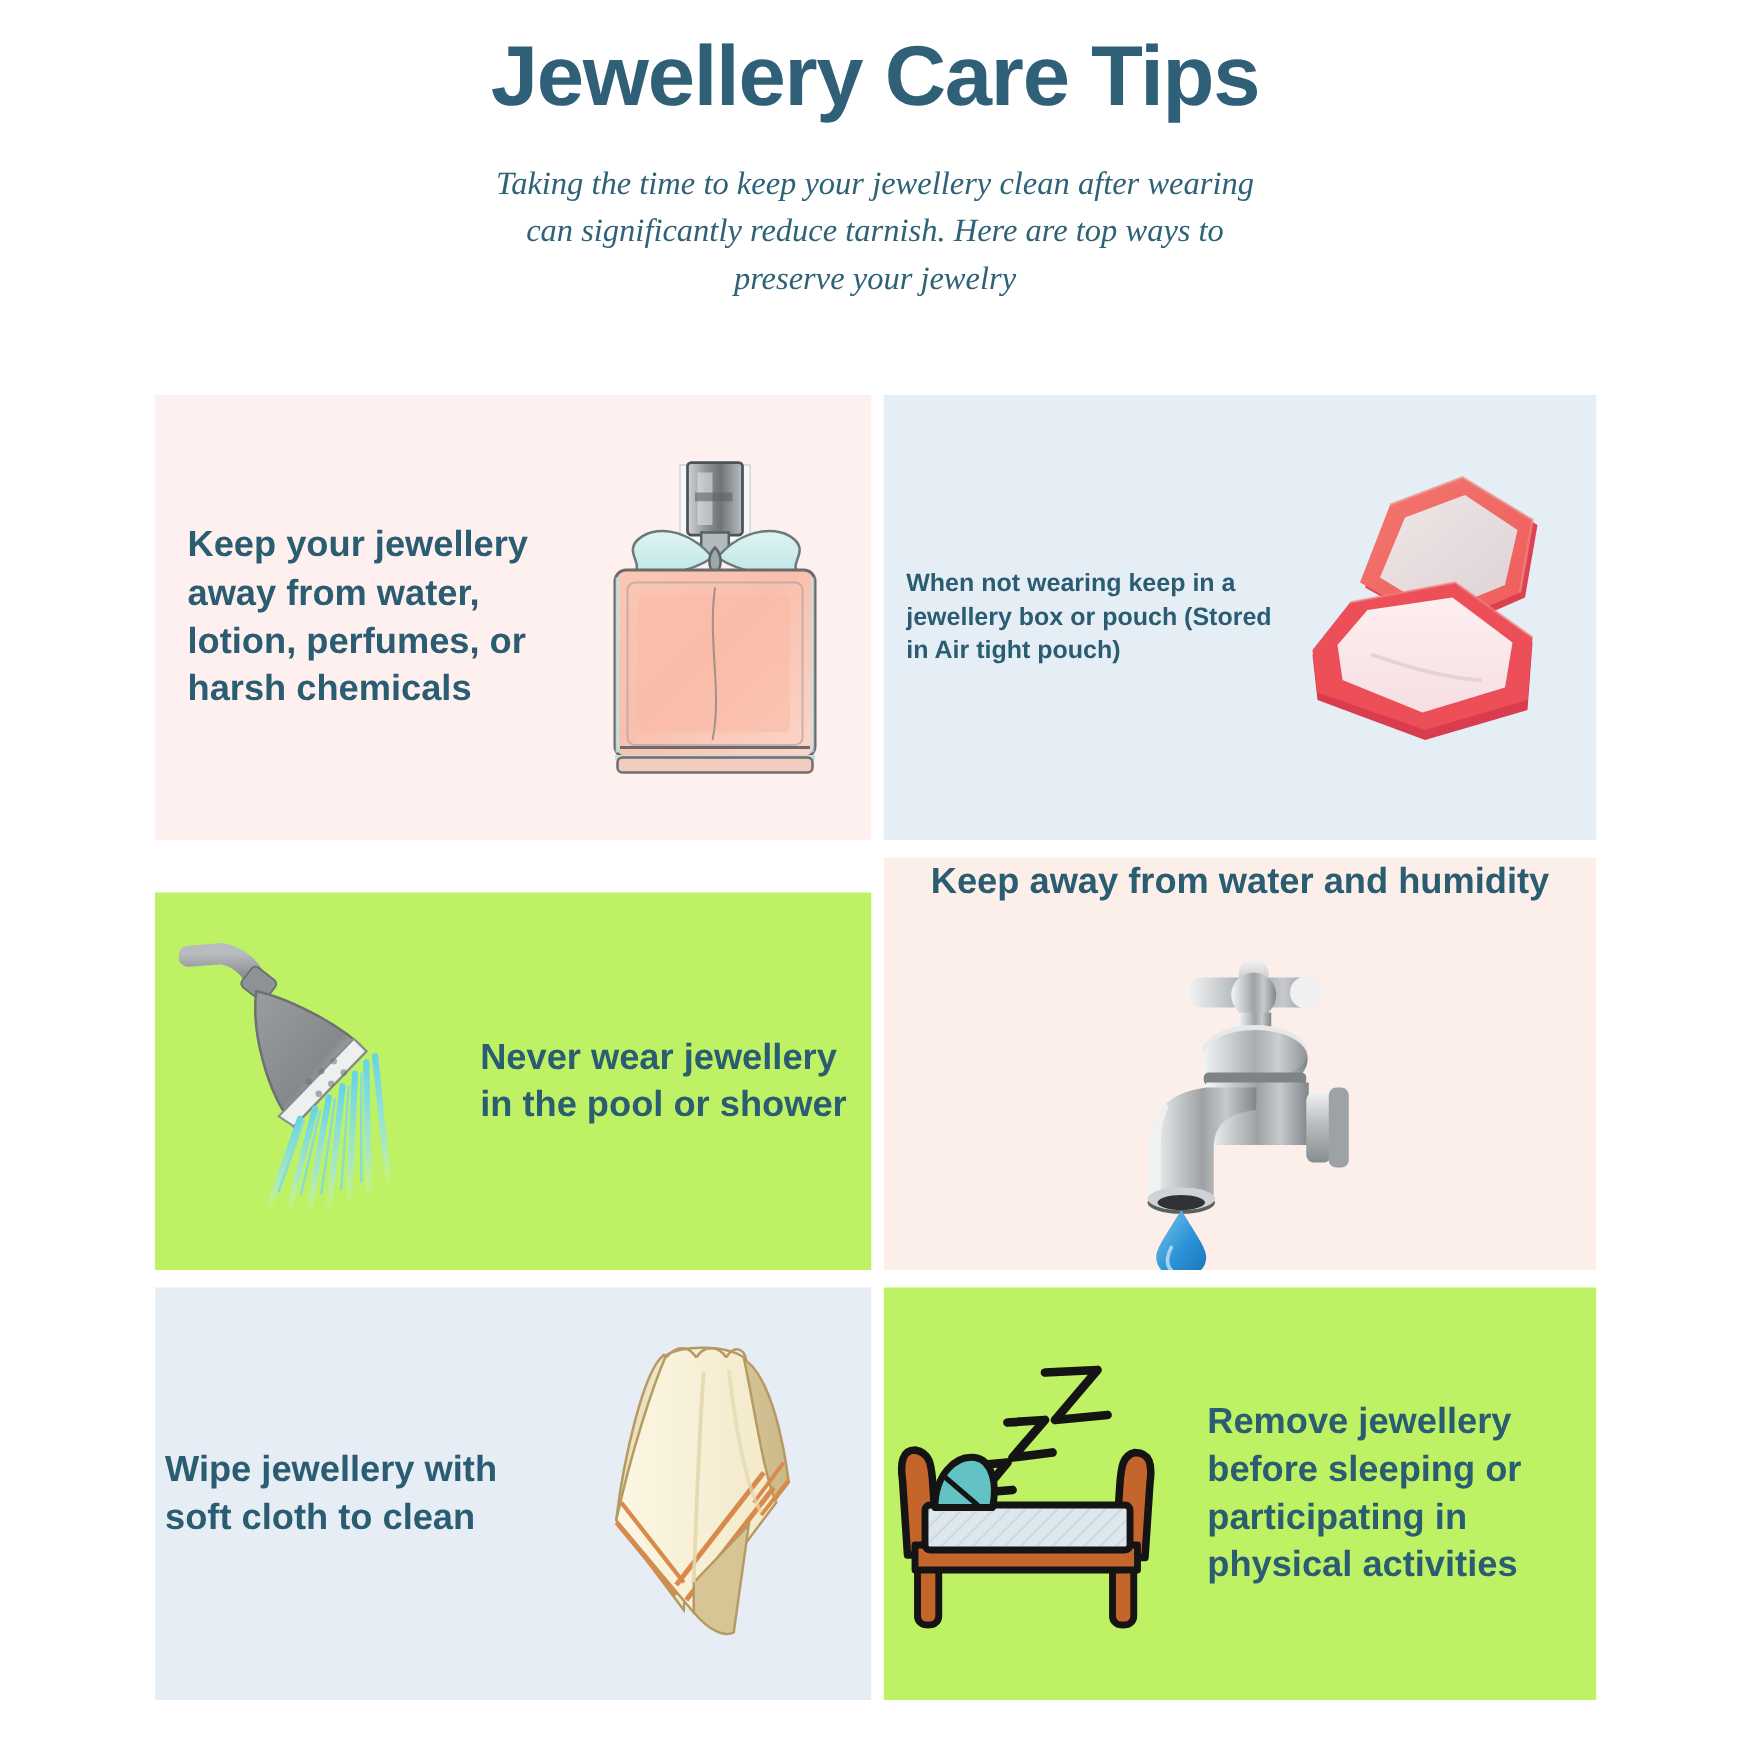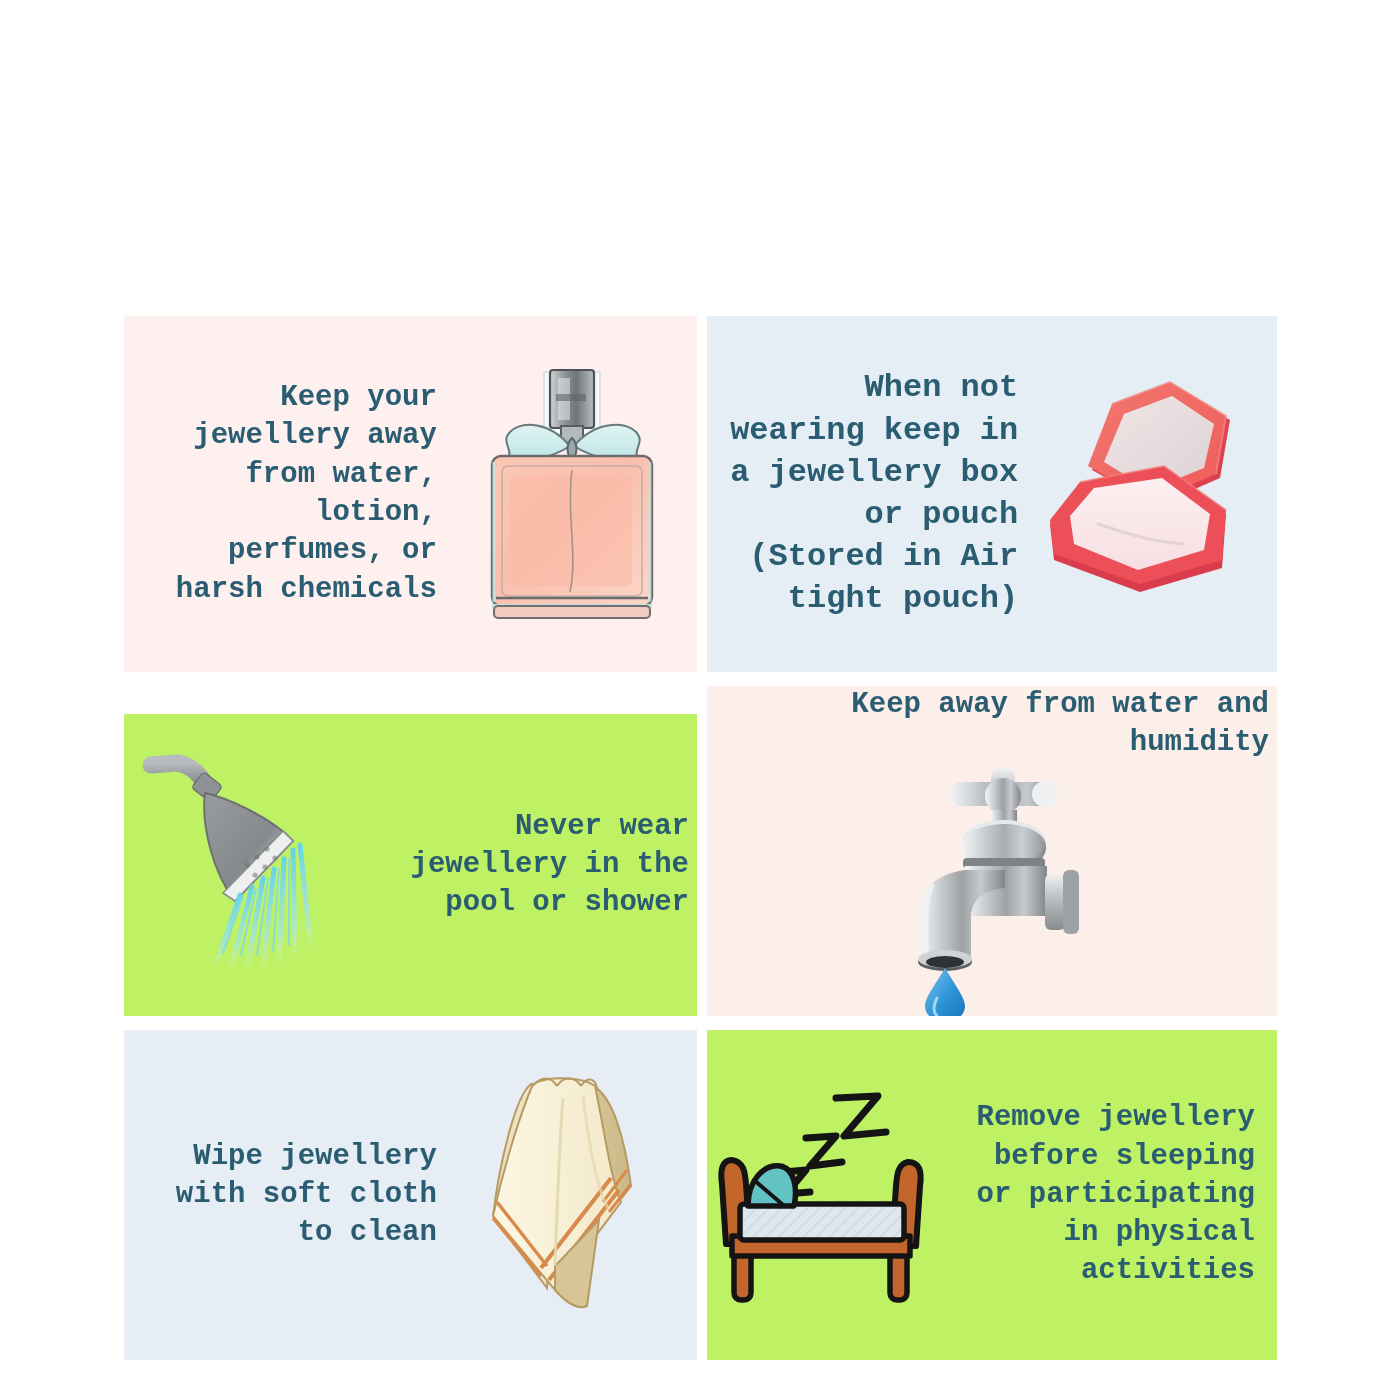--- a/index.html
+++ b/index.html
@@ -46,52 +46,56 @@
   .card{
     position:relative;
     overflow:hidden;
     display:flex;
     align-items:center;
   }
   .card.text-left{flex-direction:row;}
   .card.text-right{flex-direction:row-reverse;}
 
   .tip-text{
-    font-family:Liberation Mono, monospace;
+    font-family:Liberation Sans, sans-serif;
     font-weight:bold;
     color:#2a5d72;
     font-size:29px;
     line-height:1.32;
-    text-align:right;
+    text-align:left;
     flex:1 1 52%;
     padding:0 8px;
     box-sizing:border-box;
   }
   .art{
     flex:0 0 44%;
     display:flex;
     align-items:center;
     justify-content:center;
     height:100%;
   }
   .art svg{display:block;}
 
   
   .c1 .tip-text{font-size:29px;padding-left:26px;}
-  .c2 .tip-text{font-size:32px;padding-left:18px;}
+  .c2 .tip-text{font-size:20px;padding-left:18px;}
   .c3 .tip-text{font-size:29px;}
   .c4 .tip-text{font-size:29px;}
   .c5 .tip-text{font-size:29px;}
   .c6 .tip-text{font-size:29px;padding-right:22px;}
 </style>
 </head>
 <body>
 
 <div class="page">
 
+  <div class="header">
+    <h1 class="title">Jewellery Care Tips</h1>
+    <p class="subtitle">Taking the time to keep your jewellery clean after wearing can significantly reduce tarnish. Here are top ways to preserve your jewelry</p>
+  </div>
 
   <div class="grid">
 
     <div class="card c1 text-left" style="background:#fdf0ee;">
       <div class="tip-text">Keep your jewellery away from water, lotion, perfumes, or harsh chemicals</div>
       <div class="art">
         <svg width="210" height="280" viewBox="0 0 210 280">
           <defs>
             <linearGradient id="pfGlass" x1="0" y1="0" x2="1" y2="1">
               <stop offset="0%" stop-color="#fbc7b4"></stop>

